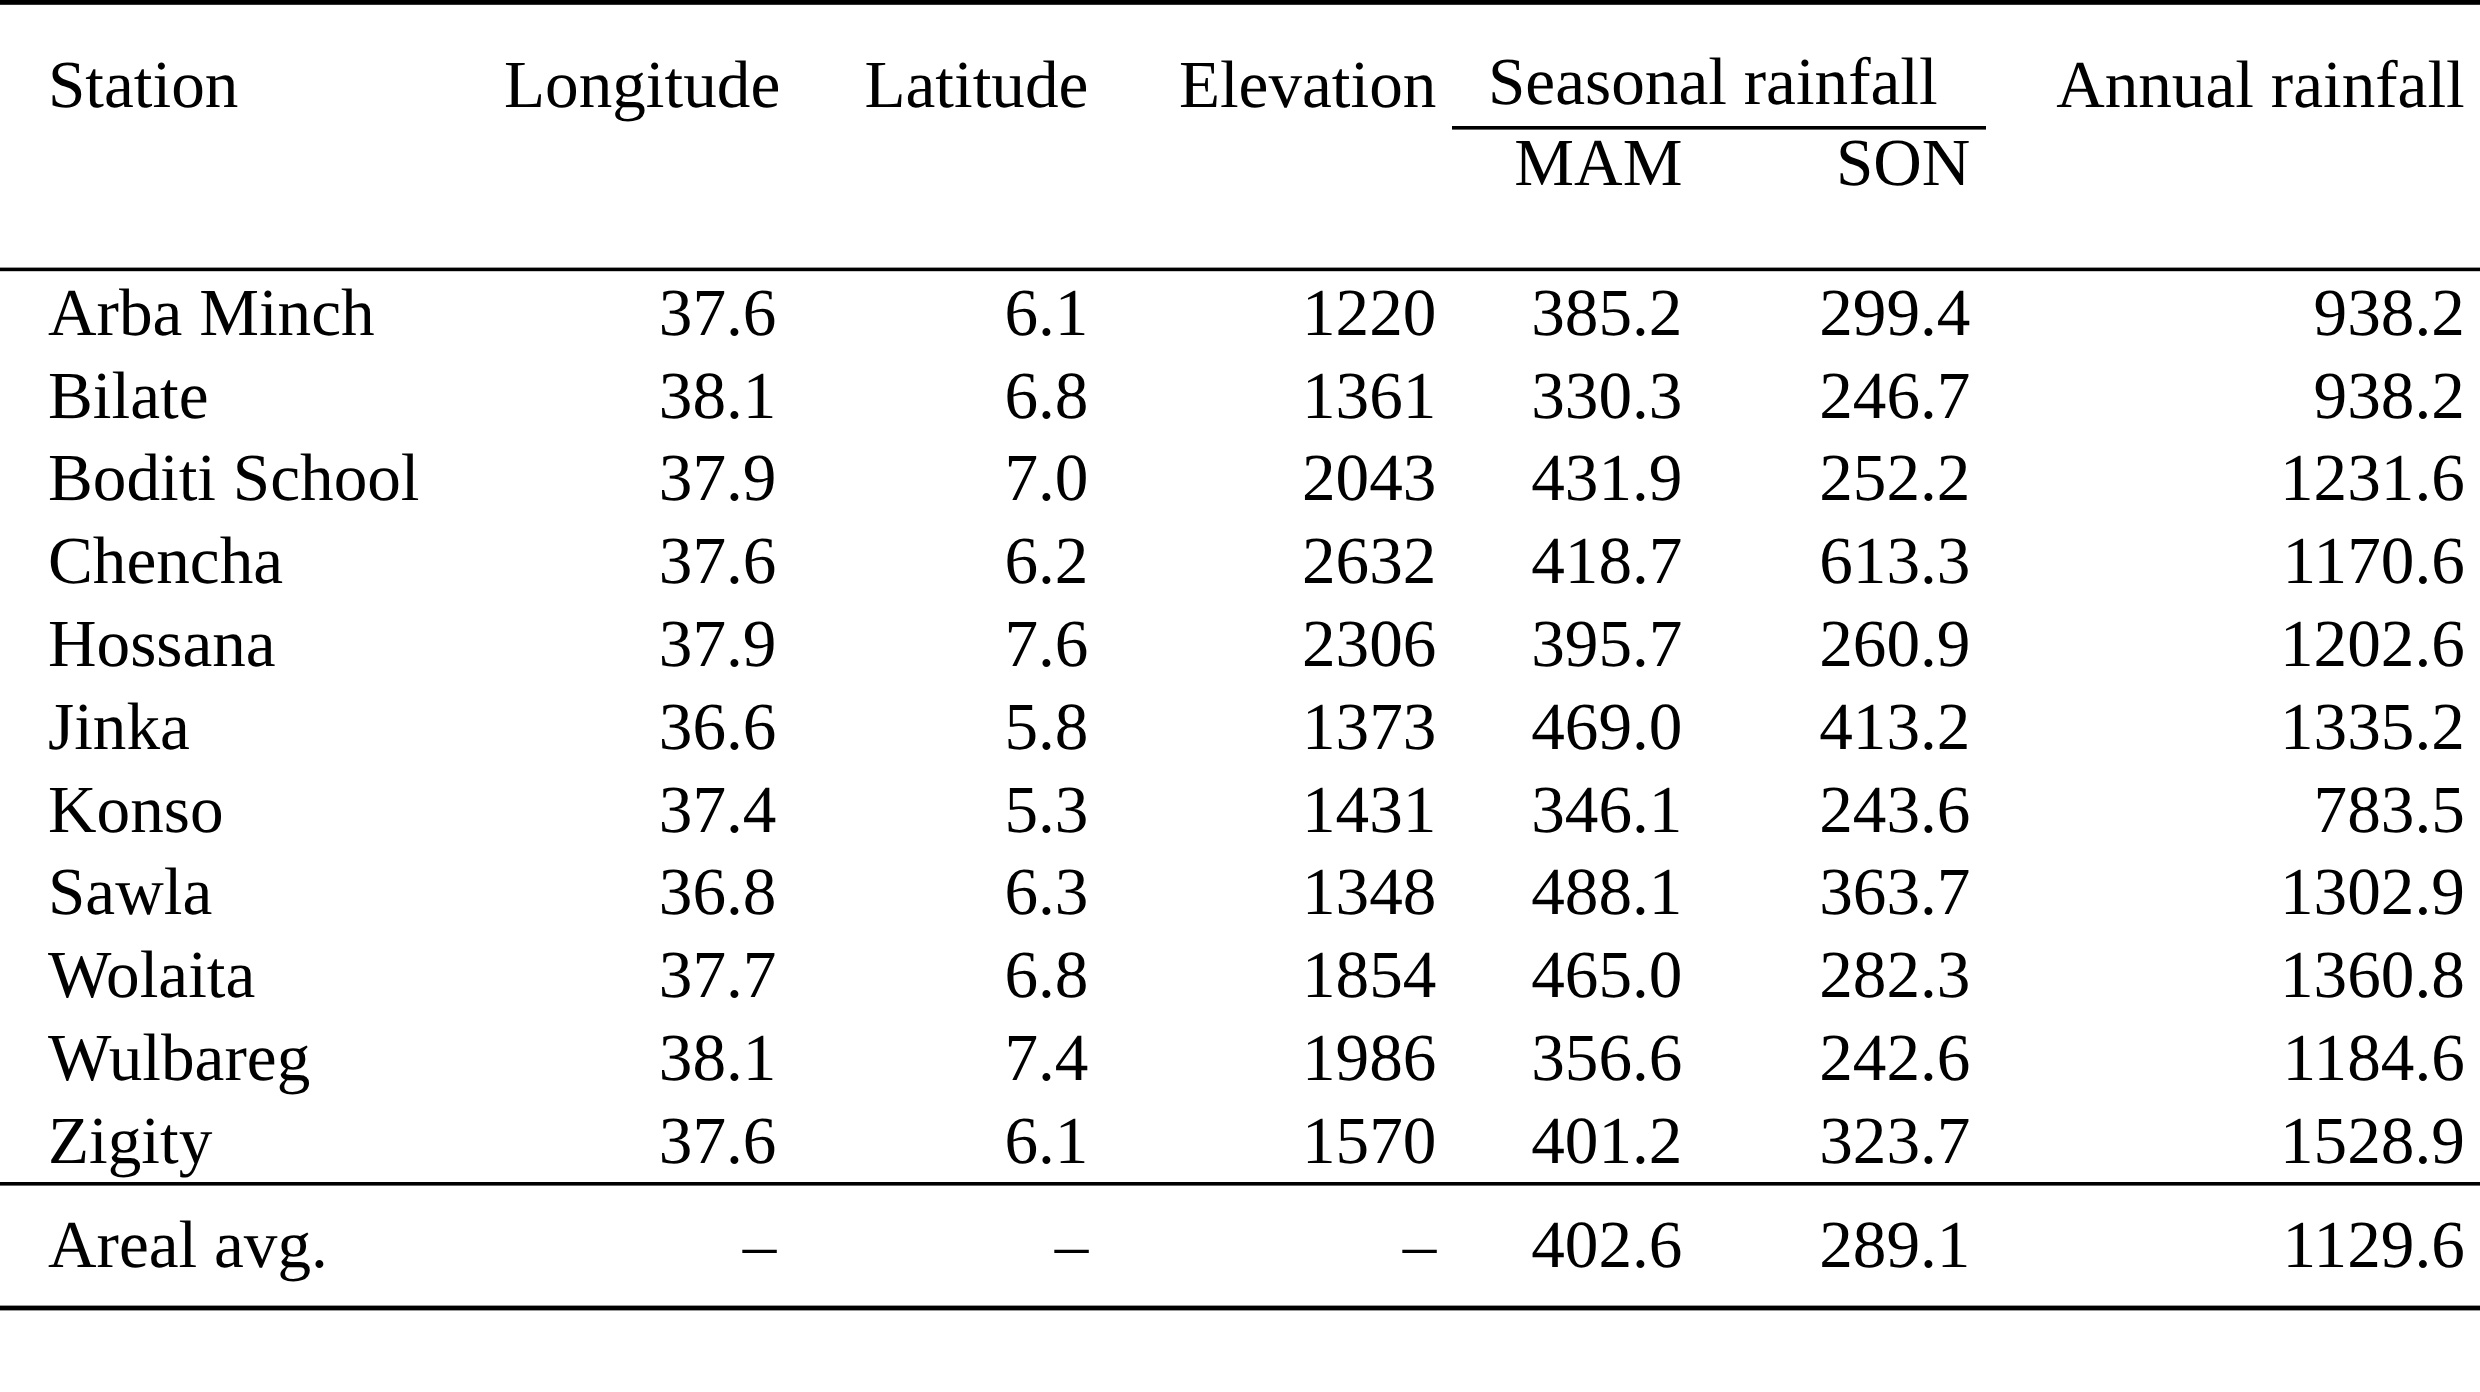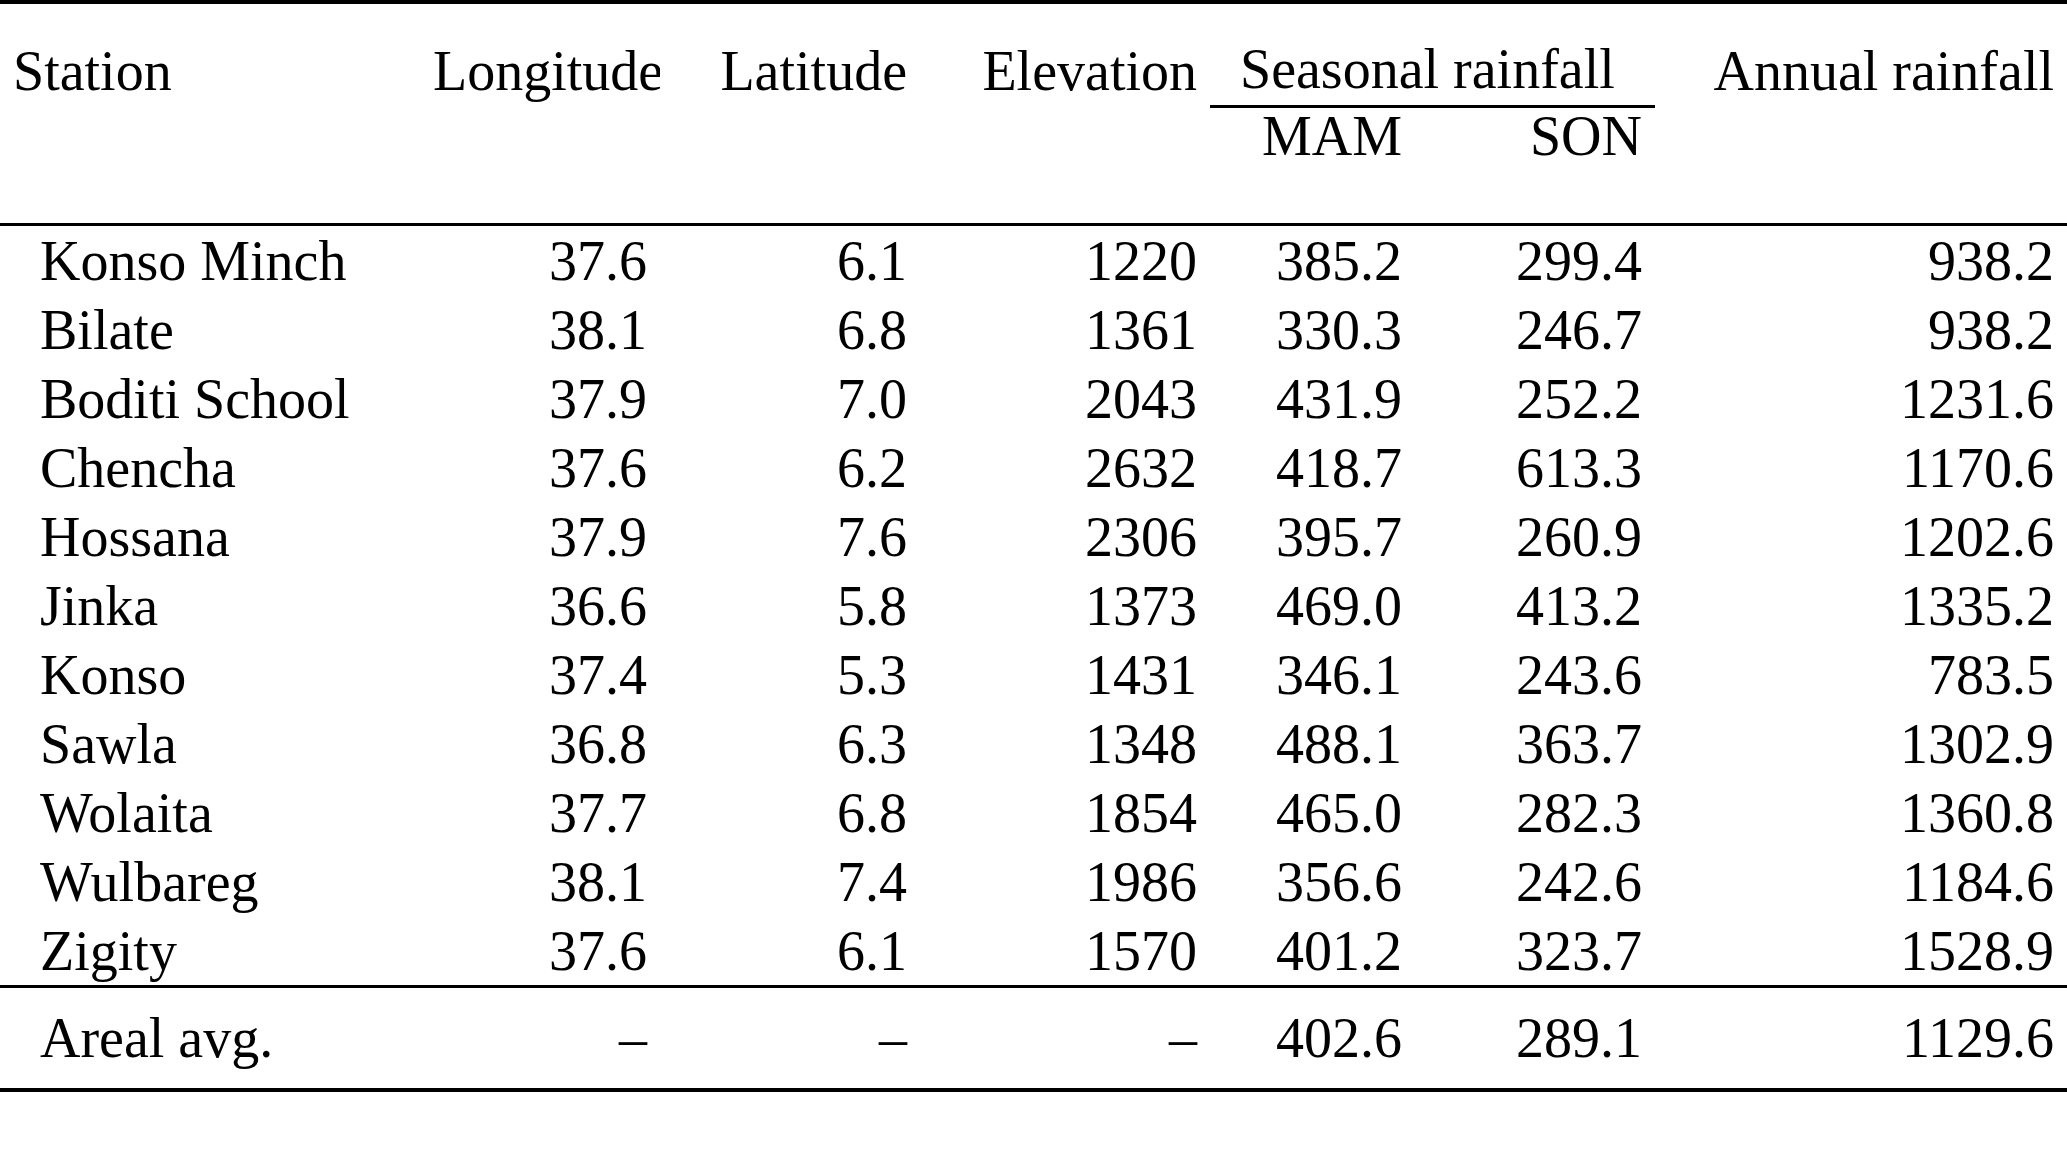--- a/index.html
+++ b/index.html
@@ -35,21 +35,21 @@
 
   th, td {
     font-weight: normal;
     padding: 0;
     white-space: nowrap;
     overflow: hidden;
   }
   .left  { text-align: left;  padding-left: 40px; }
   .num   { text-align: right; padding-right: 13px; }
 
-  tr.head-a th { height: 93px; vertical-align: bottom; padding-bottom: 8px; padding-left: 13px; }
+  tr.head-a th { height: 93px; vertical-align: bottom; padding-bottom: 8px; }
   tr.head-a th.group {
     text-align: left;
     padding-left: 30px;
     border-bottom: 3px solid #000;
   }
   tr.head-b td {
     height: 115px;
     vertical-align: top;
     border-bottom: 3px solid #000;
   }
@@ -88,21 +88,21 @@
         <td></td>
         <td></td>
         <td></td>
         <td class="num">MAM</td>
         <td class="num">SON</td>
         <td></td>
       </tr>
     </thead>
     <tbody>
       <tr class="data">
-        <td class="left">Konso Minch</td>
+        <td class="left">Arba Minch</td>
         <td class="num">37.6</td>
         <td class="num">6.1</td>
         <td class="num">1220</td>
         <td class="num">385.2</td>
         <td class="num">299.4</td>
         <td class="num">938.2</td>
       </tr>
       <tr class="data">
         <td class="left">Bilate</td>
         <td class="num">38.1</td>

